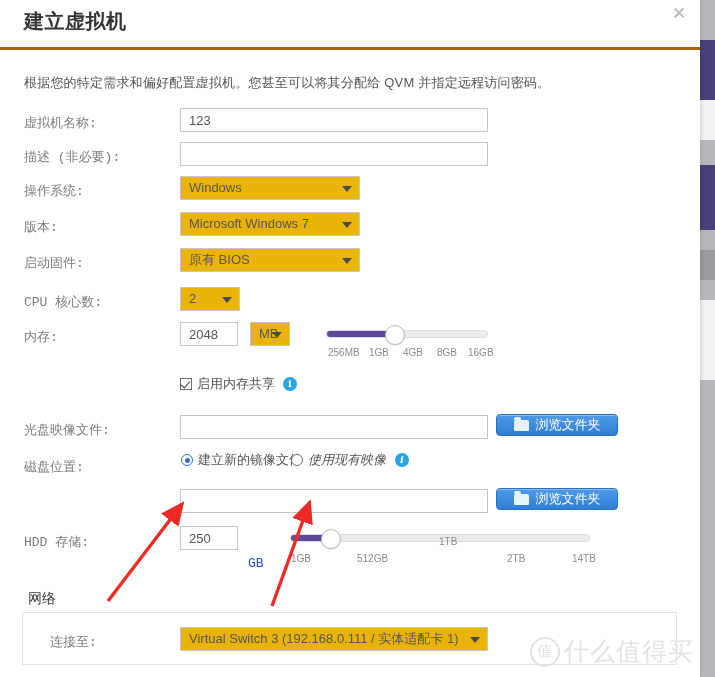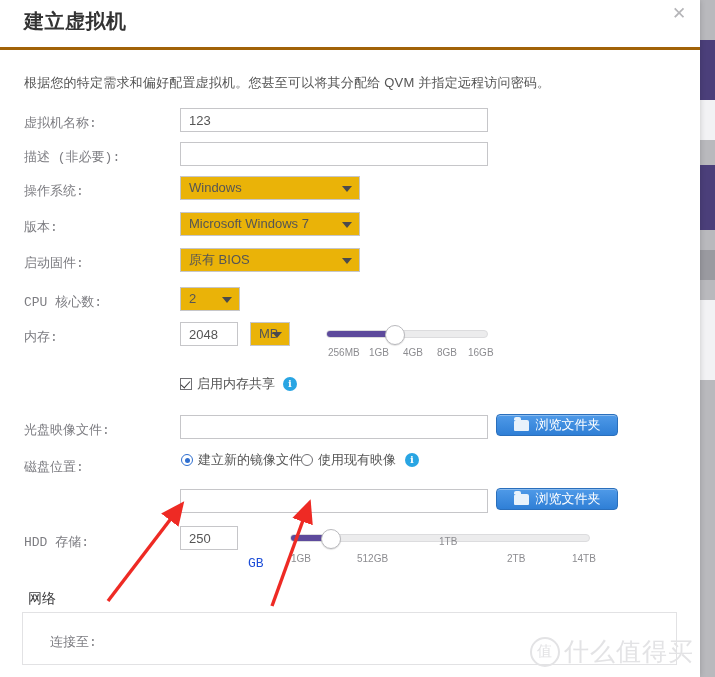--- a/index.html
+++ b/index.html
@@ -168,21 +168,21 @@
       <div class="browse" style="left:496px;top:364px;width:122px;">
         <span class="folder"></span>
         <span>浏览文件夹</span>
       </div>
 
       <div class="lbl" style="left:24px;top:408px;">磁盘位置:</div>
       <div class="rad-wrap" style="left:181px;top:401px;">
         <span class="radio on"></span>
         <span>建立新的镜像文件</span>
       </div>
-      <div class="rad-wrap" style="left:301px;top:401px;">
+      <div class="rad-wrap" style="left:291px;top:401px;font-style:italic;">
         <span class="radio"></span>
         <span>使用现有映像</span>
         <span class="info" style="margin-left:9px;">i</span>
       </div>
 
       <input class="tinput" style="left: 180px; top: 439px; width: 308px;">
       <div class="browse" style="left:496px;top:438px;width:122px;">
         <span class="folder"></span>
         <span>浏览文件夹</span>
       </div>
@@ -196,20 +196,24 @@
       </div>
       <div class="tick" style="left:291px;top:503px;">1GB</div>
       <div class="tick" style="left:357px;top:503px;">512GB</div>
       <div class="tick" style="left:439px;top:486px;">1TB</div>
       <div class="tick" style="left:507px;top:503px;">2TB</div>
       <div class="tick" style="left:572px;top:503px;">14TB</div>
 
       <div class="sec-title" style="left:28px;top:540px;">网络</div>
       <div class="panel" style="left:22px;top:562px;width:655px;height:53px;"></div>
       <div class="lbl" style="left:50px;top:583px;">连接至:</div>
+      <div class="sel" style="left:180px;top:577px;width:308px;">
+        <span>Virtual Switch 3 (192.168.0.111 / 实体适配卡 1)</span>
+        <span class="caret"></span>
+      </div>
 
       <svg class="arrows" viewBox="0 0 700 677">
         <defs>
           <marker id="ah" markerWidth="7" markerHeight="7" refX="3" refY="3.2" orient="auto">
             <path d="M0,0 L7,3.2 L0,6.4 z" fill="#ee2a24"></path>
           </marker>
         </defs>
         <line x1="108" y1="551" x2="176" y2="462" stroke="#ee2a24" stroke-width="3.4" marker-end="url(#ah)"></line>
         <line x1="272" y1="556" x2="306" y2="462" stroke="#ee2a24" stroke-width="3.4" marker-end="url(#ah)"></line>
       </svg>

